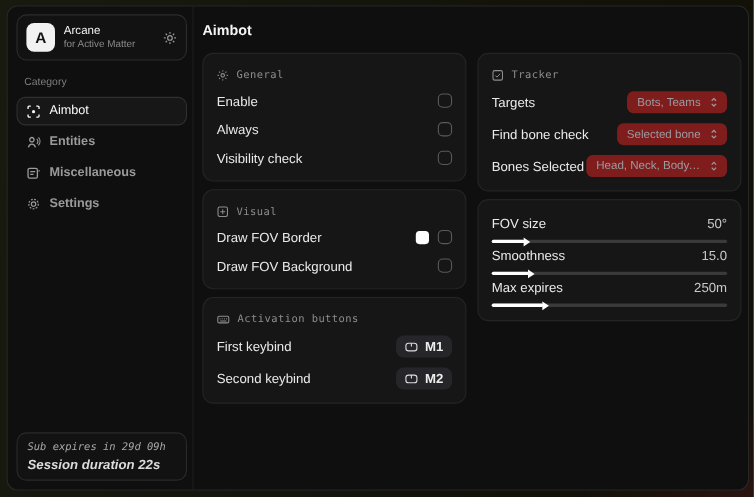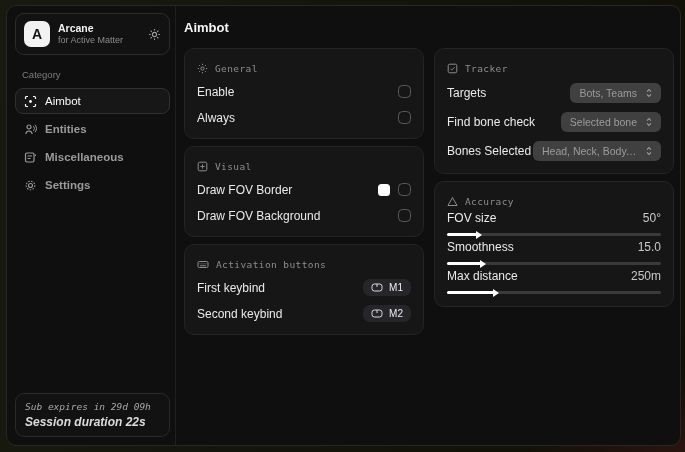--- a/index.html
+++ b/index.html
@@ -25,21 +25,21 @@
   .brand-card {
     border:1px solid #2c2c2c; border-radius:9px; background:#121212;
     padding:7px 8px; display:flex; align-items:center; gap:8px;
   }
   .logo {
     width:26px; height:26px; border-radius:7px; background:#f2f2f2;
     display:flex; align-items:center; justify-content:center;
     color:#111; font-weight:bold; font-size:14px;
   }
   .brand-text { flex:1; line-height:1.25; }
-  .brand-name { color:#f2f2f2; font-size:10.5px; font-weight:bold; }
+  .brand-name { color:#f2f2f2; font-size:10.5px; font-weight:normal; }
   .brand-sub  { color:#8b8b8b; font-size:9px; }
   .icon-btn { color:#9a9a9a; display:flex; align-items:center; cursor:pointer; }
   .cat-label { color:#7d7d7d; font-size:9.5px; margin:14px 0 8px 7px; }
   .nav-item {
     height:26px; margin-bottom:2px; border-radius:8px; border:1px solid transparent;
     display:flex; align-items:center; gap:8px; padding:0 8px;
     color:#9a9a9a; font-size:11.5px; cursor:pointer;font-weight:bold;
   }
   .nav-item.selected { background:#171717; border-color:#303030; color:#fafafa; font-weight:500; }
   .nav-item .nicon { display:flex; align-items:center; }
@@ -72,23 +72,23 @@
   .row-right { display:flex; align-items:center; gap:8px; }
   .checkbox {
     width:13px; height:13px; border:1.5px solid #5a5a5a; border-radius:4.5px;
     background:transparent; cursor:pointer; flex:0 0 auto;
   }
   .swatch { width:12px; height:12px; border-radius:3.5px; cursor:pointer; }
   .chip {
     background:#26262a; border-radius:7px; padding:3px 8px;
     display:flex; align-items:center; gap:6px; cursor:pointer;
   }
-  .chip .chip-text { color:#ededed; font-size:10px; font-weight:400; }
+  .chip .chip-text { color:#ededed; font-size:12px; font-weight:700; }
   .dd-chip {
-    background:#404040; border-radius:6px; padding:4px 7px 4px 9px;
+    background:#7f1d1d; border-radius:6px; padding:4px 7px 4px 9px;
     display:flex; align-items:center; gap:7px; cursor:pointer; max-width:168px;
   }
   .dd-chip .dd-text {
     color:#9b9ba0; font-size:10.5px; white-space:nowrap; overflow:hidden; text-overflow:ellipsis;
   }
   .slider-group { margin-top:4px; }
   .slider-head { display:flex; align-items:center; justify-content:space-between; }
   .slider-value { color:#c9c9c9; font-size:12px; }
   .slider-track {
     position:relative; height:3px; background:#3a3a3a; border-radius:2px;
@@ -191,20 +191,24 @@
             <span>General</span>
           </div>
           <div class="row">
             <span class="row-label">Enable</span>
             <span class="checkbox"></span>
           </div>
           <div class="row">
             <span class="row-label">Always</span>
             <span class="checkbox"></span>
           </div>
+          <div class="row">
+            <span class="row-label">Visibility check</span>
+            <span class="checkbox"></span>
+          </div>
         </div>
 
         <div class="card">
           <div class="sec-head">
             <span>
               <svg width="11" height="11" viewBox="0 0 11 11" fill="none" stroke="currentColor" stroke-width="1">
                 <rect x="1.2" y="1.2" width="8.6" height="8.6" rx="1.5"></rect>
                 <path d="M3.3 5.5h4.4M5.5 3.3v4.4" stroke-width=".9"></path>
               </svg>
             </span>
@@ -304,28 +308,20 @@
               <span>
                 <svg width="10" height="10" viewBox="0 0 10 10" fill="none" stroke="#9b9ba0" stroke-width="1.1">
                   <path d="M3 3.6 5 1.6l2 2M3 6.4l2 2 2-2"></path>
                 </svg>
               </span>
             </span>
           </div>
         </div>
 
         <div class="card">
-          <div class="sec-head">
-            <span>
-              <svg width="11" height="11" viewBox="0 0 11 11" fill="none" stroke="currentColor" stroke-width="1">
-                <path d="M5.5 1.5 10 9.5H1z" stroke-linejoin="round"></path>
-              </svg>
-            </span>
-            <span>Accuracy</span>
-          </div>
 
           <div class="slider-group">
             <div class="slider-head">
               <span class="row-label">FOV size</span>
               <span class="slider-value">50°</span>
             </div>
             <div class="slider-track">
               <div class="slider-fill" style="width: 14%;"></div>
             </div>
           </div>
@@ -335,21 +331,21 @@
               <span class="row-label">Smoothness</span>
               <span class="slider-value">15.0</span>
             </div>
             <div class="slider-track">
               <div class="slider-fill" style="width: 16%;"></div>
             </div>
           </div>
 
           <div class="slider-group">
             <div class="slider-head">
-              <span class="row-label">Max distance</span>
+              <span class="row-label">Max expires</span>
               <span class="slider-value">250m</span>
             </div>
             <div class="slider-track">
               <div class="slider-fill" style="width: 22%;"></div>
             </div>
           </div>
         </div>
 
       </div>
     </div>

